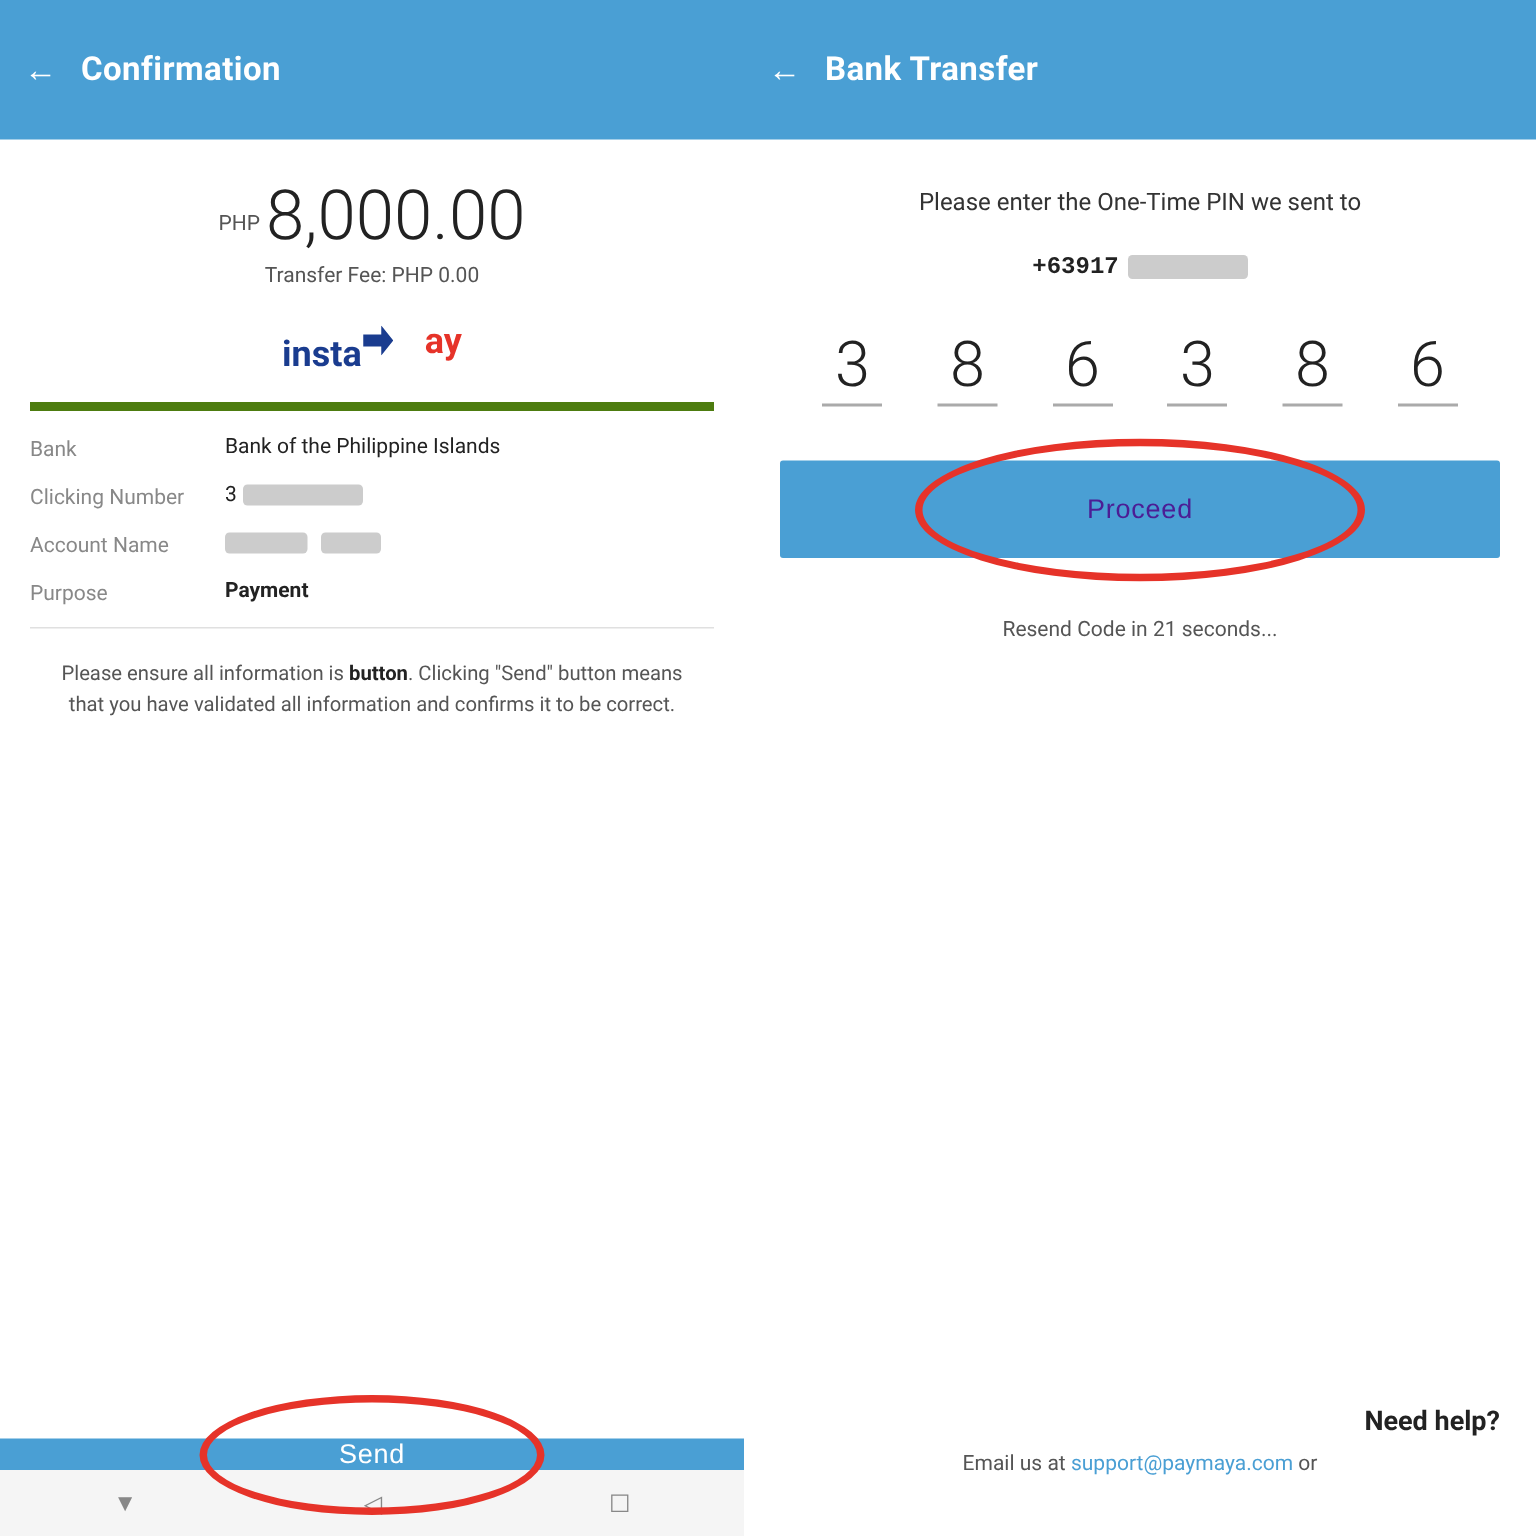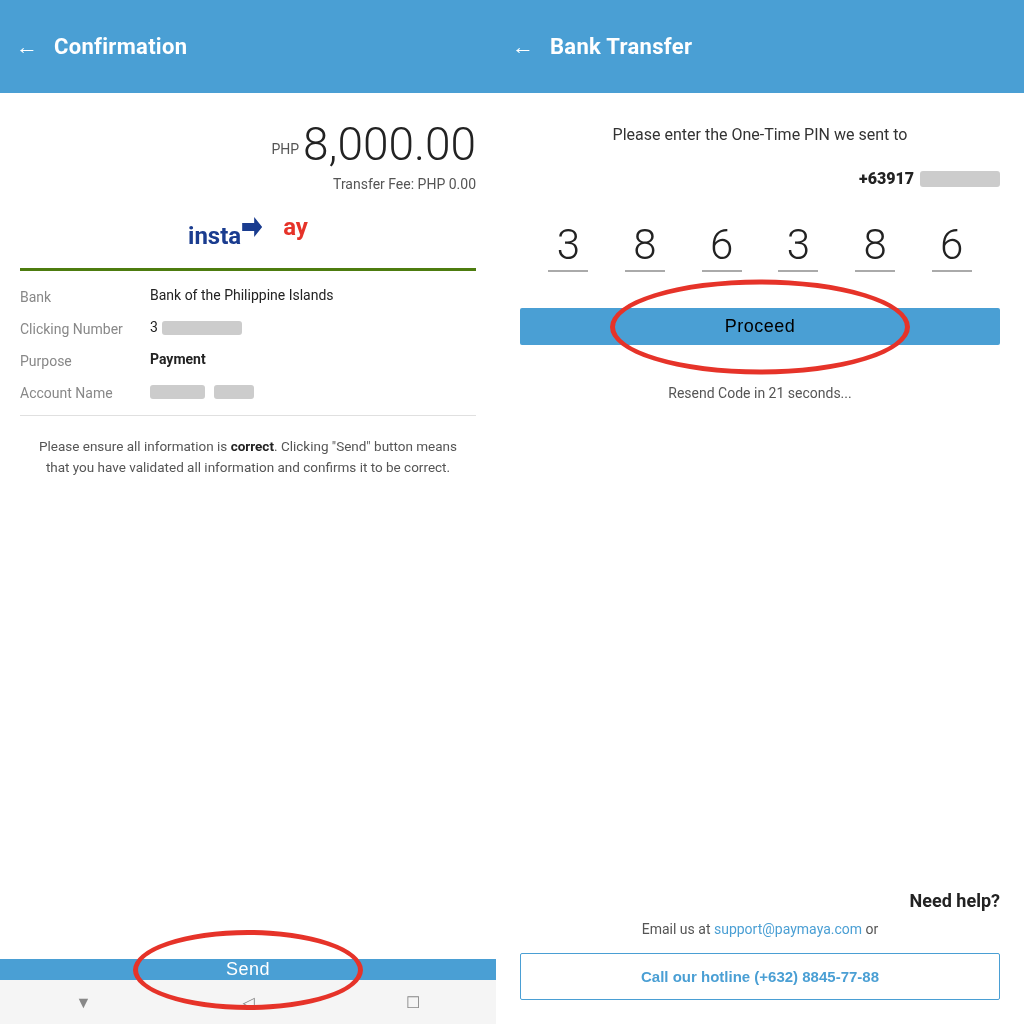--- a/index.html
+++ b/index.html
@@ -54,23 +54,23 @@
 
     
     .left-content {
       flex: 1;
       padding: 24px 20px 0 20px;
       display: flex;
       flex-direction: column;
     }
 
     .amount-section {
-      text-align: right;
+      text-align: center;
       padding-bottom: 18px;
-      border-bottom: 3px solid #4d7c0f;
+      border-bottom: 6px solid #4d7c0f;
     }
 
     .php-label {
       font-size: 14px;
       color: #555;
       vertical-align: super;
       margin-right: 4px;
     }
 
     .amount-value {
@@ -210,22 +210,23 @@
     }
 
     .phone-number {
       text-align: center;
       font-weight: bold;
       font-size: 16px;
       color: #222;
       margin-bottom: 24px;
       display: flex;
       align-items: center;
-      justify-content: flex-end;
+      justify-content: center;
       gap: 6px;
+      font-family: Liberation Mono, monospace;
     }
 
     .phone-blurred {
       display: inline-block;
       background: #ccc;
       border-radius: 3px;
       height: 16px;
       width: 80px;
       vertical-align: middle;
     }
@@ -259,25 +260,25 @@
     }
 
     .proceed-btn-wrapper {
       position: relative;
       margin-bottom: 20px;
     }
 
     .proceed-btn {
       width: 100%;
       background: #4a9fd4;
-      color: #000000;
+      color: #4c1d95;
       border: none;
       font-size: 18px;
       font-weight: 500;
-      padding: 8px;
+      padding: 22px;
       cursor: pointer;
       letter-spacing: 0.5px;
       border-radius: 2px;
     }
 
     .proceed-circle {
       position: absolute;
       width: 300px;
       height: 95px;
       border: 5px solid #e63329;
@@ -361,34 +362,34 @@
         <span class="detail-label">Bank</span>
         <span class="detail-value">Bank of the Philippine Islands</span>
       </div>
       <div class="detail-row">
         <span class="detail-label">Clicking Number</span>
         <span class="detail-value">
           3<span class="blurred-text" style="width:80px;margin-left:4px;"></span>
         </span>
       </div>
       <div class="detail-row">
-        <span class="detail-label">Purpose</span>
-        <span class="detail-value bold">Payment</span>
-      </div>
-      <div class="detail-row">
         <span class="detail-label">Account Name</span>
         <span class="detail-value">
           <span class="blurred-text" style="width:55px;margin-right:6px;"></span>
           <span class="blurred-text" style="width:40px;"></span>
         </span>
       </div>
+      <div class="detail-row">
+        <span class="detail-label">Purpose</span>
+        <span class="detail-value bold">Payment</span>
+      </div>
     </div>
 
     <div class="notice-section">
-      Please ensure all information is <strong>correct</strong>. Clicking "Send" button means that you have validated all information and confirms it to be correct.
+      Please ensure all information is <strong>button</strong>. Clicking "Send" button means that you have validated all information and confirms it to be correct.
     </div>
 
   </div>
 
   <div class="send-button-area">
     <div style="position:relative;">
       <button class="send-btn">Send</button>
       <div class="send-circle"></div>
     </div>
     <div class="bottom-nav">
@@ -450,15 +451,14 @@
 
   </div>
 
   <div class="help-section">
     <div class="help-title">Need help?</div>
     <div class="help-email-row">
       <span>Email us at</span>
       <a class="help-email-link" href="#">support@paymaya.com</a>
       <span>or</span>
     </div>
-    <button class="hotline-btn">Call our hotline (+632) 8845-77-88</button>
   </div>
 </div>
 
 </body></html>

